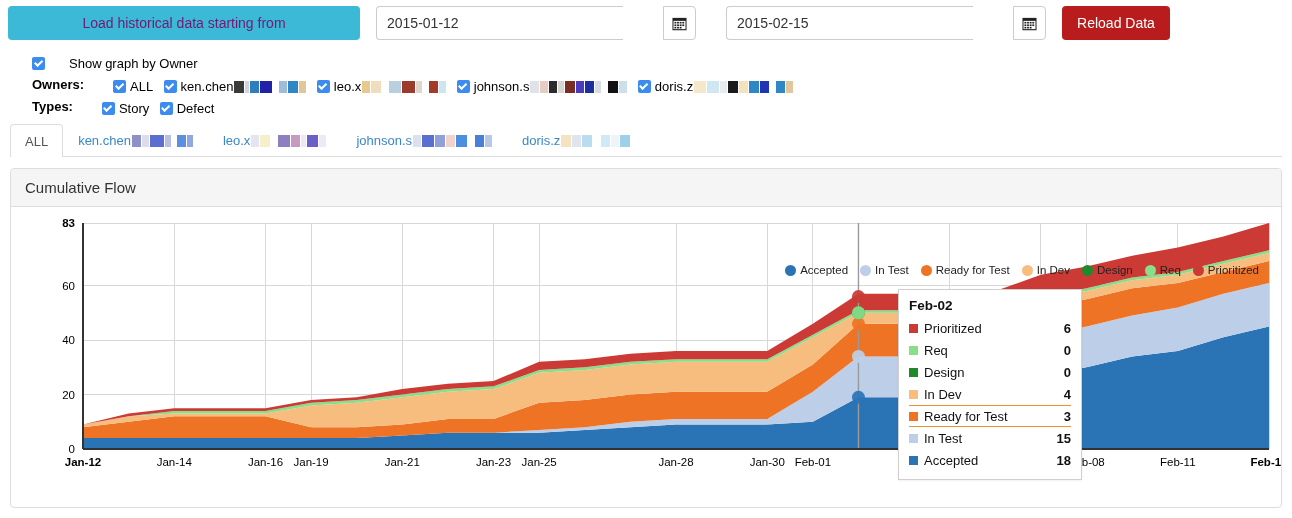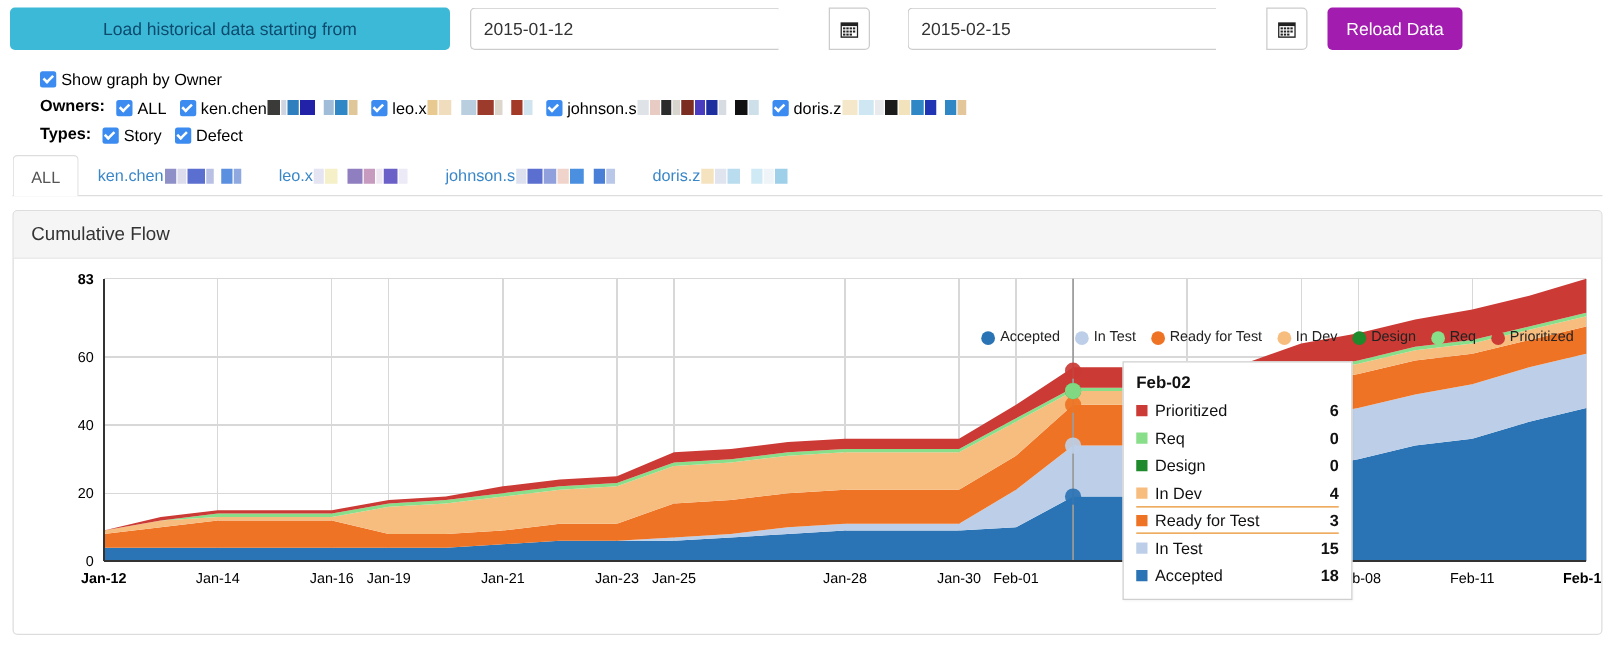--- a/index.html
+++ b/index.html
@@ -10,47 +10,47 @@
     font-family: "Liberation Sans", sans-serif;
     -webkit-font-smoothing: antialiased;
   }
   #app { position: relative; width: 1292px; height: 518px; overflow: hidden; }
 
   
   .toolbar { position: absolute; left: 0; top: 0; width: 1292px; height: 45px; }
   .load-btn {
     position: absolute; left: 8px; top: 6px; width: 352px; height: 34px;
     background: #3cb9d6; border: none; border-radius: 4px;
-    color: #0c4a6e; font-size: 14px; font-family: "Liberation Sans", sans-serif;
+    color: #701a75; font-size: 14px; font-family: "Liberation Sans", sans-serif;
     cursor: pointer; line-height: 34px; padding: 0;
   }
   .date-group { position: absolute; top: 6px; height: 34px; display: flex; gap: 40px; }
   .date-group.g1 { left: 376px; width: 320px; }
   .date-group.g2 { left: 726px; width: 320px; }
   .date-input {
     width: 282px; height: 34px; border: 1px solid #cccccc; border-right: none;
     border-radius: 4px 0 0 4px; background: #ffffff;
     font-size: 14px; font-family: "Liberation Sans", sans-serif; color: #333333;
     padding: 0 10px; outline: none;
   }
   .cal-btn {
     width: 38px; height: 34px; border: 1px solid #cccccc; border-radius: 0 4px 4px 0;
     background: #ffffff; cursor: pointer; display: flex; align-items: center; justify-content: center;
     padding: 0;
   }
   .cal-icon { display:block; }
   .reload-btn {
     position: absolute; left: 1062px; top: 6px; width: 108px; height: 34px;
-    background: #a21caf; border: none; border-radius: 4px; color: #ffffff;
+    background: #b91c1c; border: none; border-radius: 4px; color: #ffffff;
     font-size: 14px; font-family: "Liberation Sans", sans-serif; cursor: pointer; padding: 0;
   }
 
   
   .filters { position: absolute; left: 32px; top: 54px; width: 1240px; }
-  .frow { display: flex; align-items: center; height: 19px; white-space: nowrap; }
+  .frow { display: flex; align-items: center; height: 19px; white-space: nowrap; gap: 20px; }
   .frow.r1 { margin-bottom: 2px; }
   .frow.r2 { margin-bottom: 3px; }
   .flabel { font-size: 13px; font-weight: bold; color: #000; margin-right: 9px; }
   .chk {
     width: 13px; height: 13px; border-radius: 2px; background: #3b8bf0;
     display: inline-flex; align-items: center; justify-content: center;
     flex: 0 0 13px; cursor: pointer; position: relative;
   }
   .chk::after {
     content: ""; width: 6px; height: 3px; border-left: 2px solid #fff; border-bottom: 2px solid #fff;

